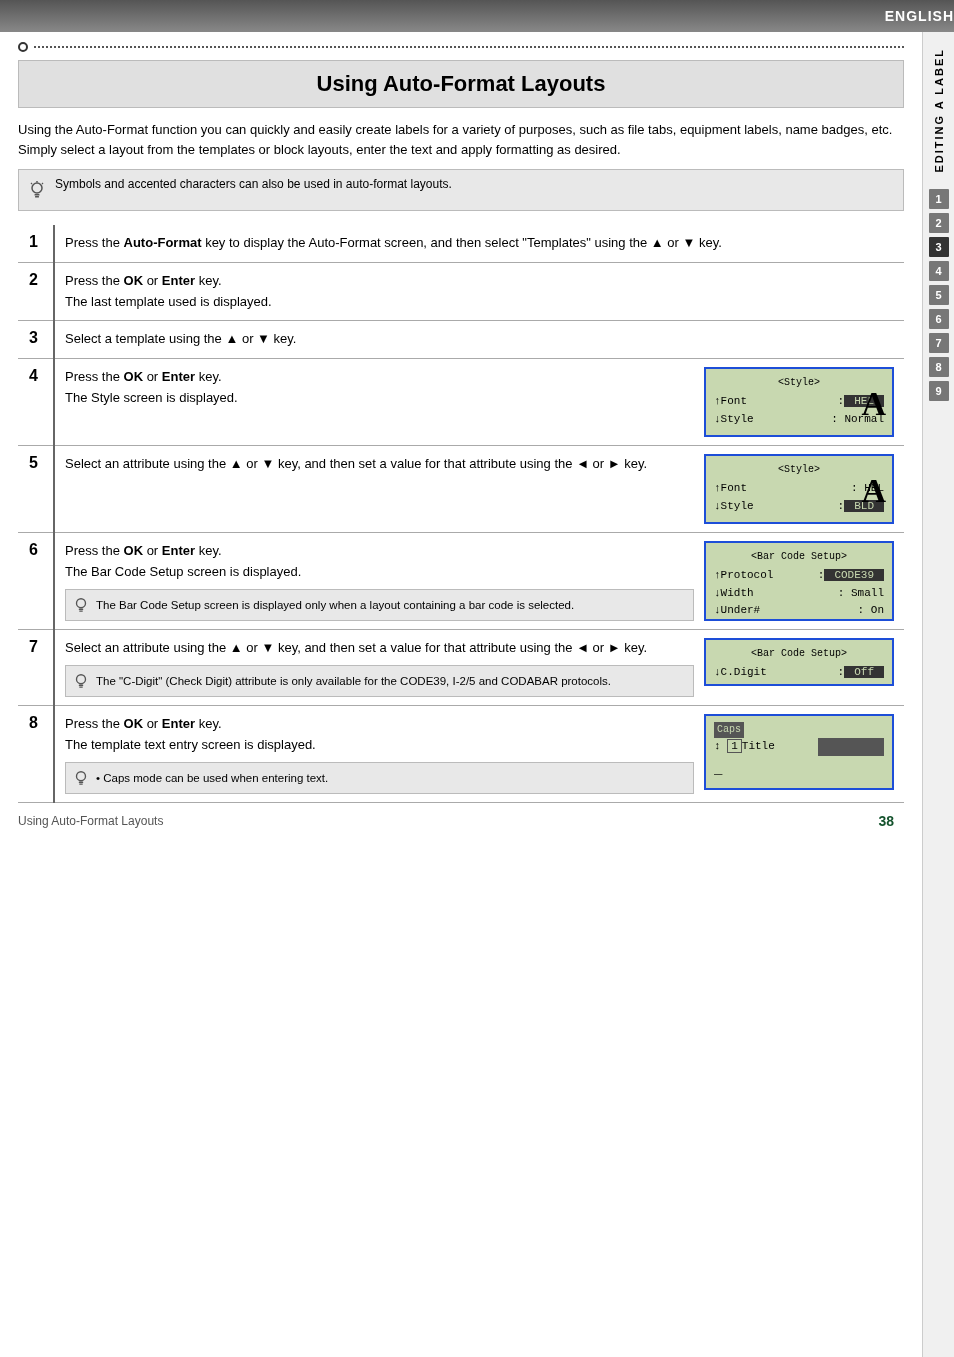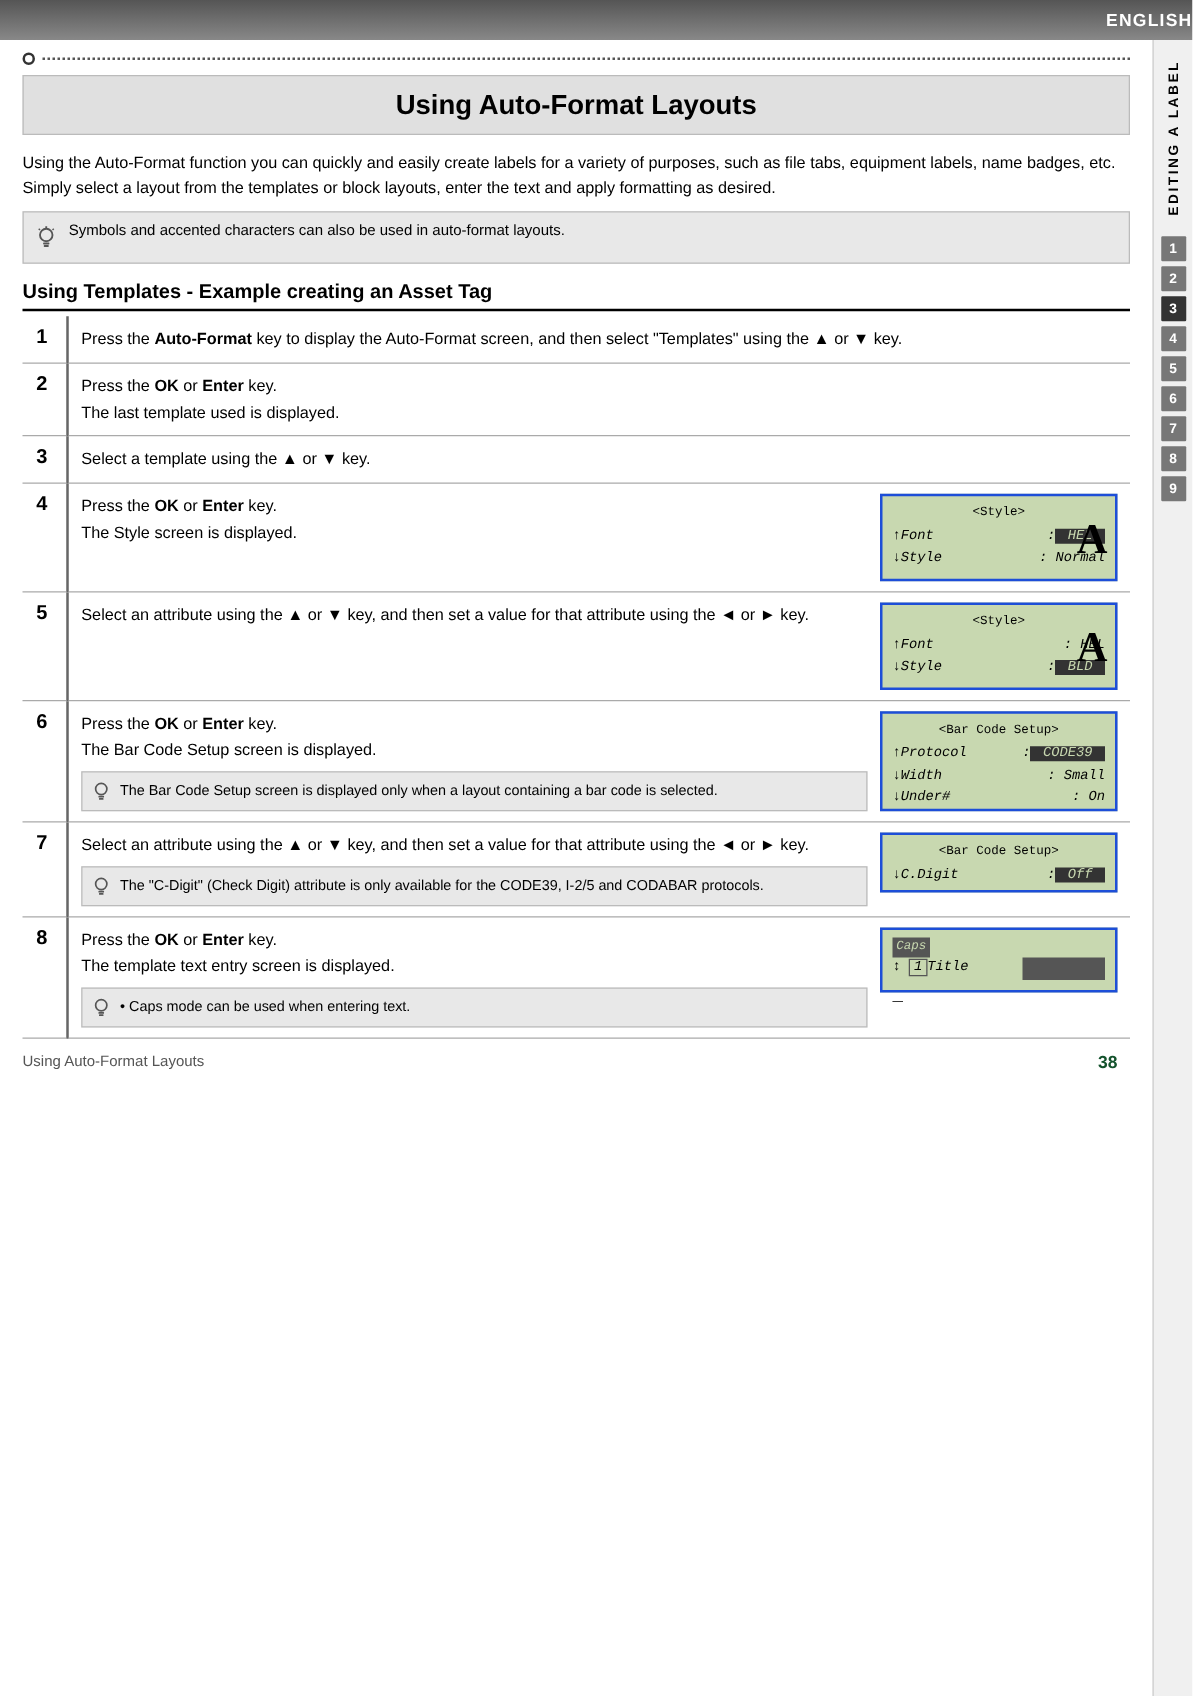--- a/index.html
+++ b/index.html
@@ -197,21 +197,20 @@
     .lcd-screen .lcd-title {
       text-align: center;
       font-size: 10px;
       margin-bottom: 2px;
     }
     .lcd-row {
       display: flex;
       justify-content: space-between;
       align-items: flex-start;
       line-height: 1.6;
-      font-style: italic;
     }
     .lcd-selected {
       background: #333;
       color: #c8d8b0;
       padding: 0 10px;
     }
     .lcd-big-a {
       font-size: 32px;
       font-weight: bold;
       position: absolute;
@@ -288,21 +287,20 @@
       <circle cx="10" cy="8" r="5" fill="none" stroke="#555" stroke-width="1.5"></circle>
       <rect x="7.5" y="14" width="5" height="1.5" rx="0.5" fill="#555"></rect>
       <rect x="8" y="16" width="4" height="1.5" rx="0.5" fill="#555"></rect>
       <line x1="10" y1="1" x2="10" y2="2.5" stroke="#555" stroke-width="1.5"></line>
       <line x1="4" y1="3" x2="5" y2="4" stroke="#555" stroke-width="1.2"></line>
       <line x1="16" y1="3" x2="15" y2="4" stroke="#555" stroke-width="1.2"></line>
     </svg>
     <span>Symbols and accented characters can also be used in auto-format layouts.</span>
   </div>
 
-  <div class="section-title">Using Templates - Example creating an Asset Tag</div>
 
   <table class="steps-table">
     <tbody>
 
       <tr>
         <td class="step-num-cell">1</td>
         <td class="step-content-cell">
           Press the <b>Auto-Format</b> key to display the Auto-Format screen, and then select "Templates" using the ▲ or ▼ key.
         </td>
       </tr>
@@ -448,21 +446,21 @@
               <div class="step-note">
                 <svg class="step-note-icon" viewBox="0 0 20 20">
                   <circle cx="10" cy="8" r="5" fill="none" stroke="#555" stroke-width="1.5"></circle>
                   <rect x="7.5" y="14" width="5" height="1.5" rx="0.5" fill="#555"></rect>
                   <rect x="8" y="16" width="4" height="1.5" rx="0.5" fill="#555"></rect>
                 </svg>
                 • Caps mode can be used when entering text.
               </div>
             </div>
             <div class="step-image">
-              <div class="lcd-screen" style="width:190px; height:52px;">
+              <div class="lcd-screen" style="width:190px; height:76px;">
                 <div class="lcd-row" style="justify-content:flex-start; gap:4px;">
                   <span style="background:#555; color:#c8d8b0; font-size:10px; padding:0 3px;">Caps</span>
                 </div>
                 <div class="lcd-row">
                   <span>↕ <span style="border:1px solid #555; padding:0 3px;">1</span>Title</span>
                   <span style="background:#555; color:#c8d8b0; padding:0 10px;">&nbsp;&nbsp;&nbsp;&nbsp;&nbsp;&nbsp;&nbsp;</span>
                 </div>
                 <div style="font-size:14px; margin-top:2px;">_</div>
               </div>
             </div>

